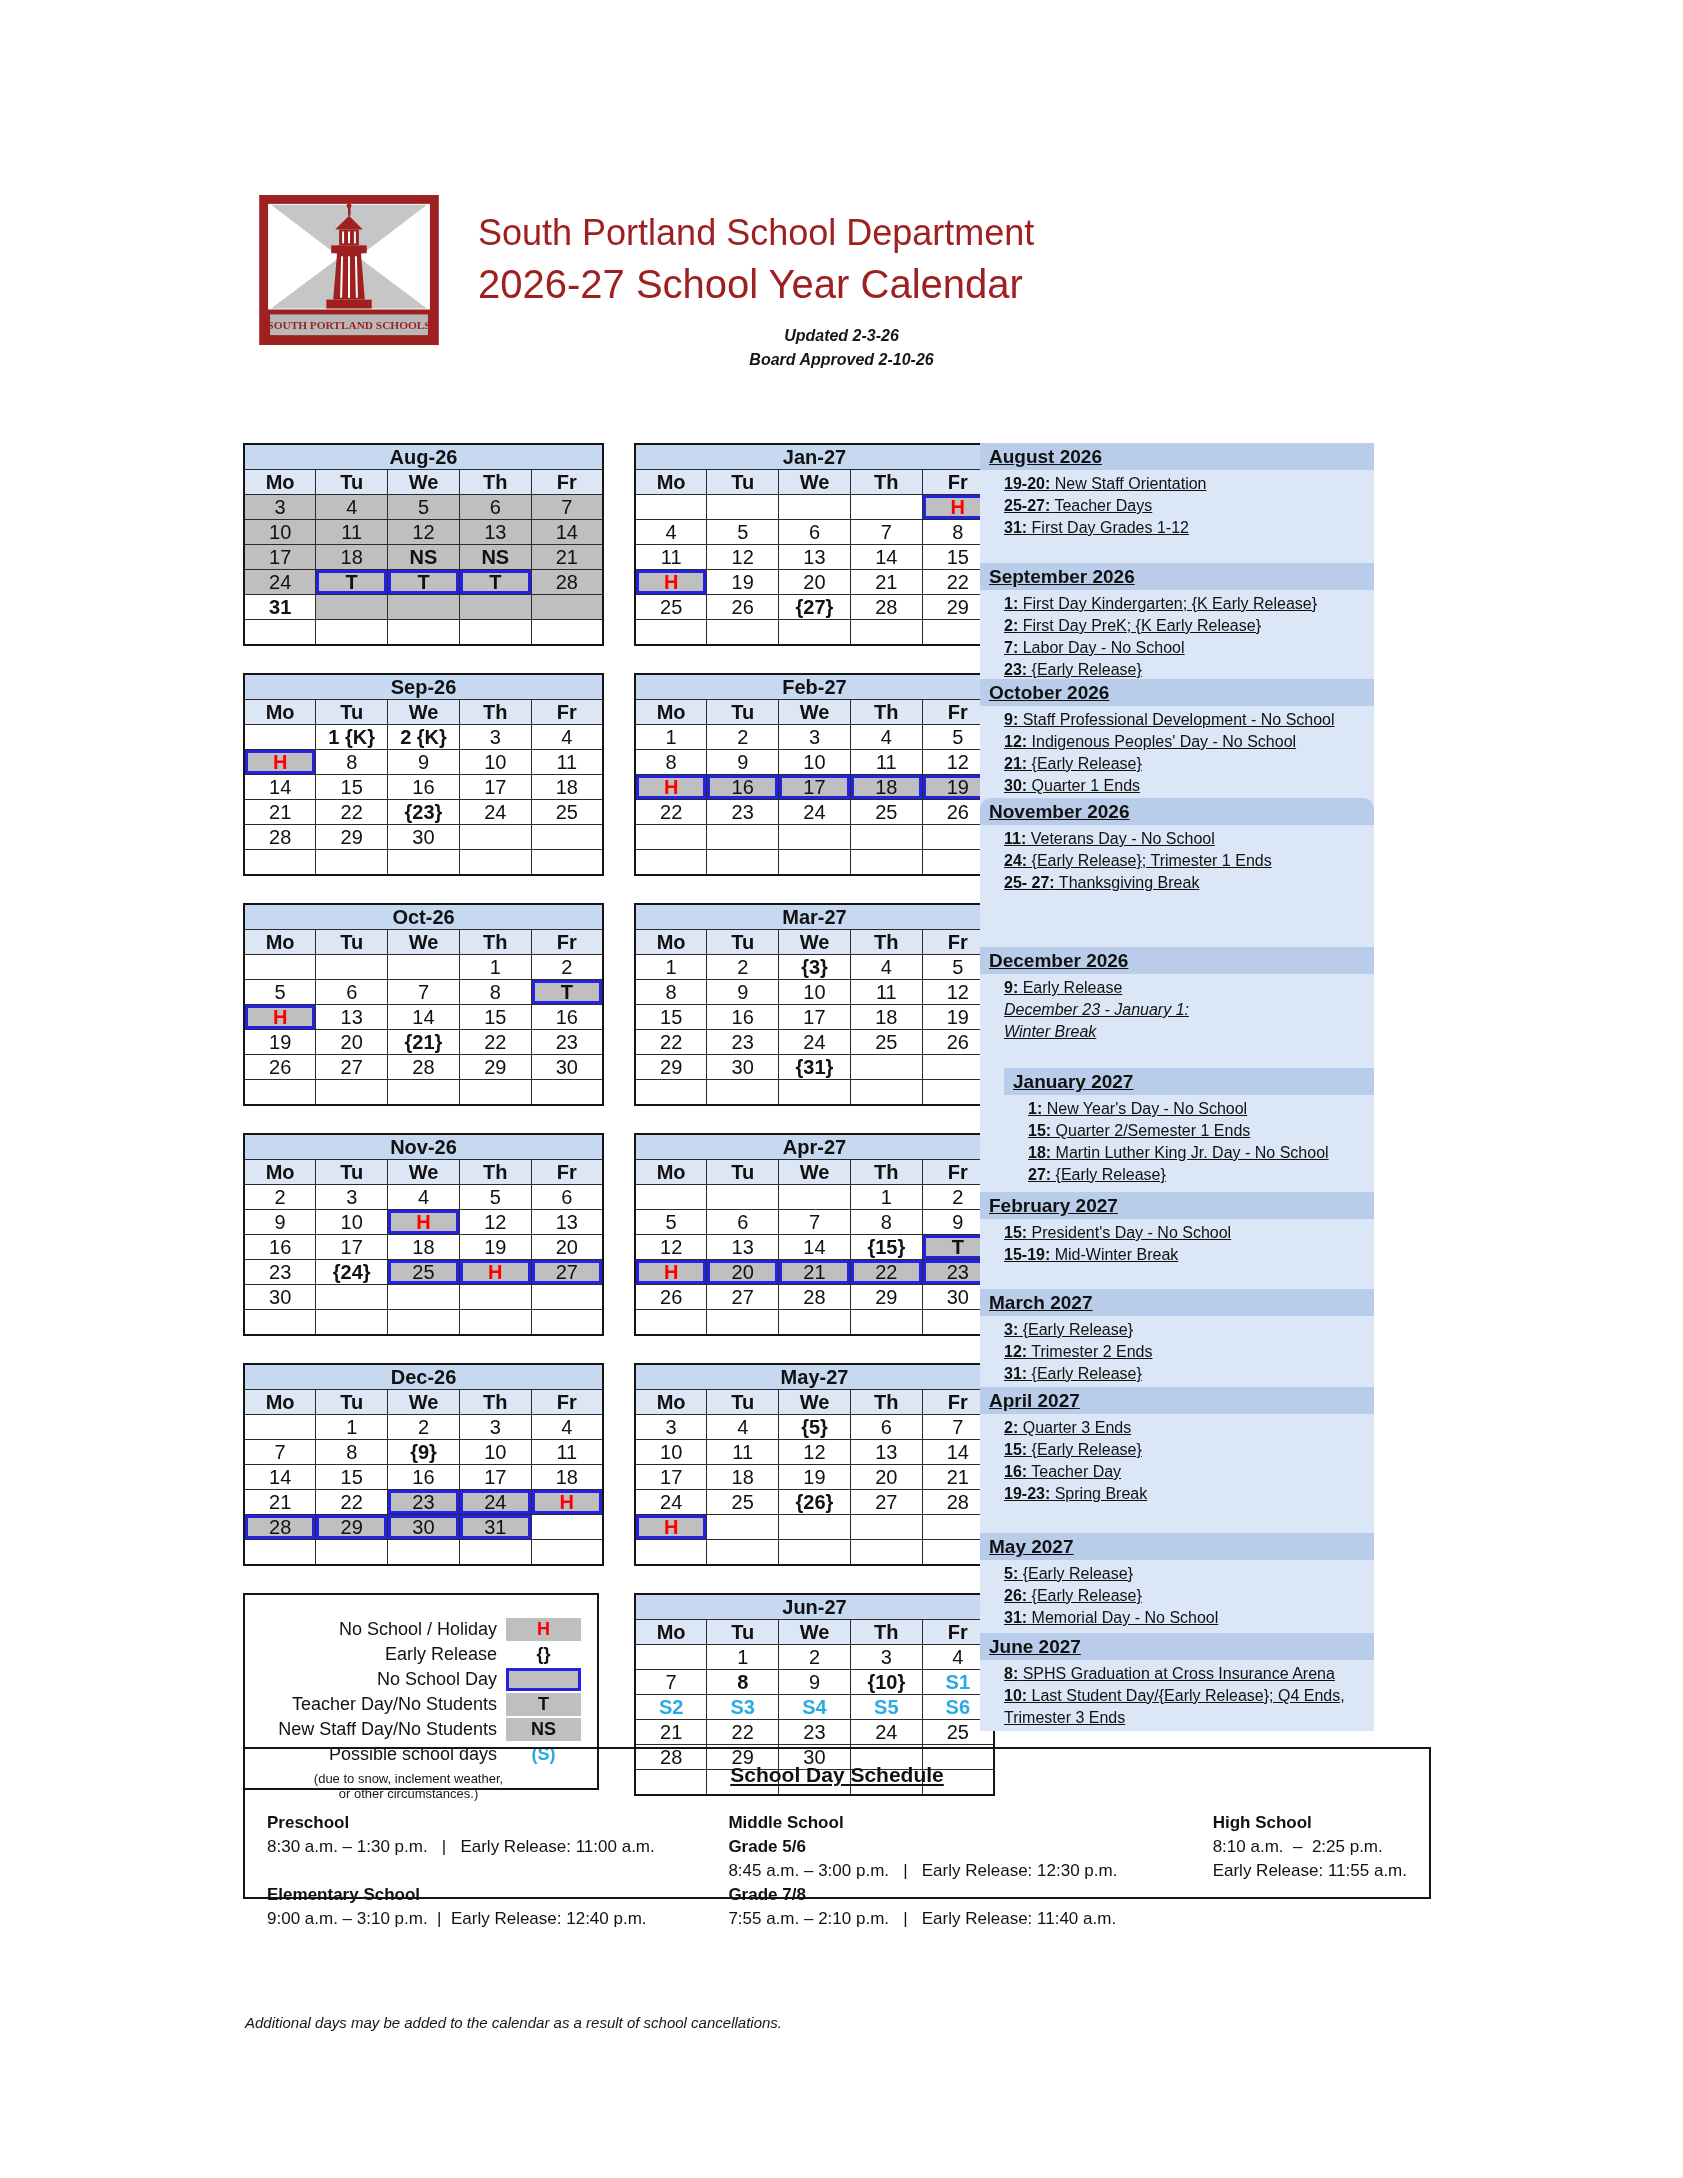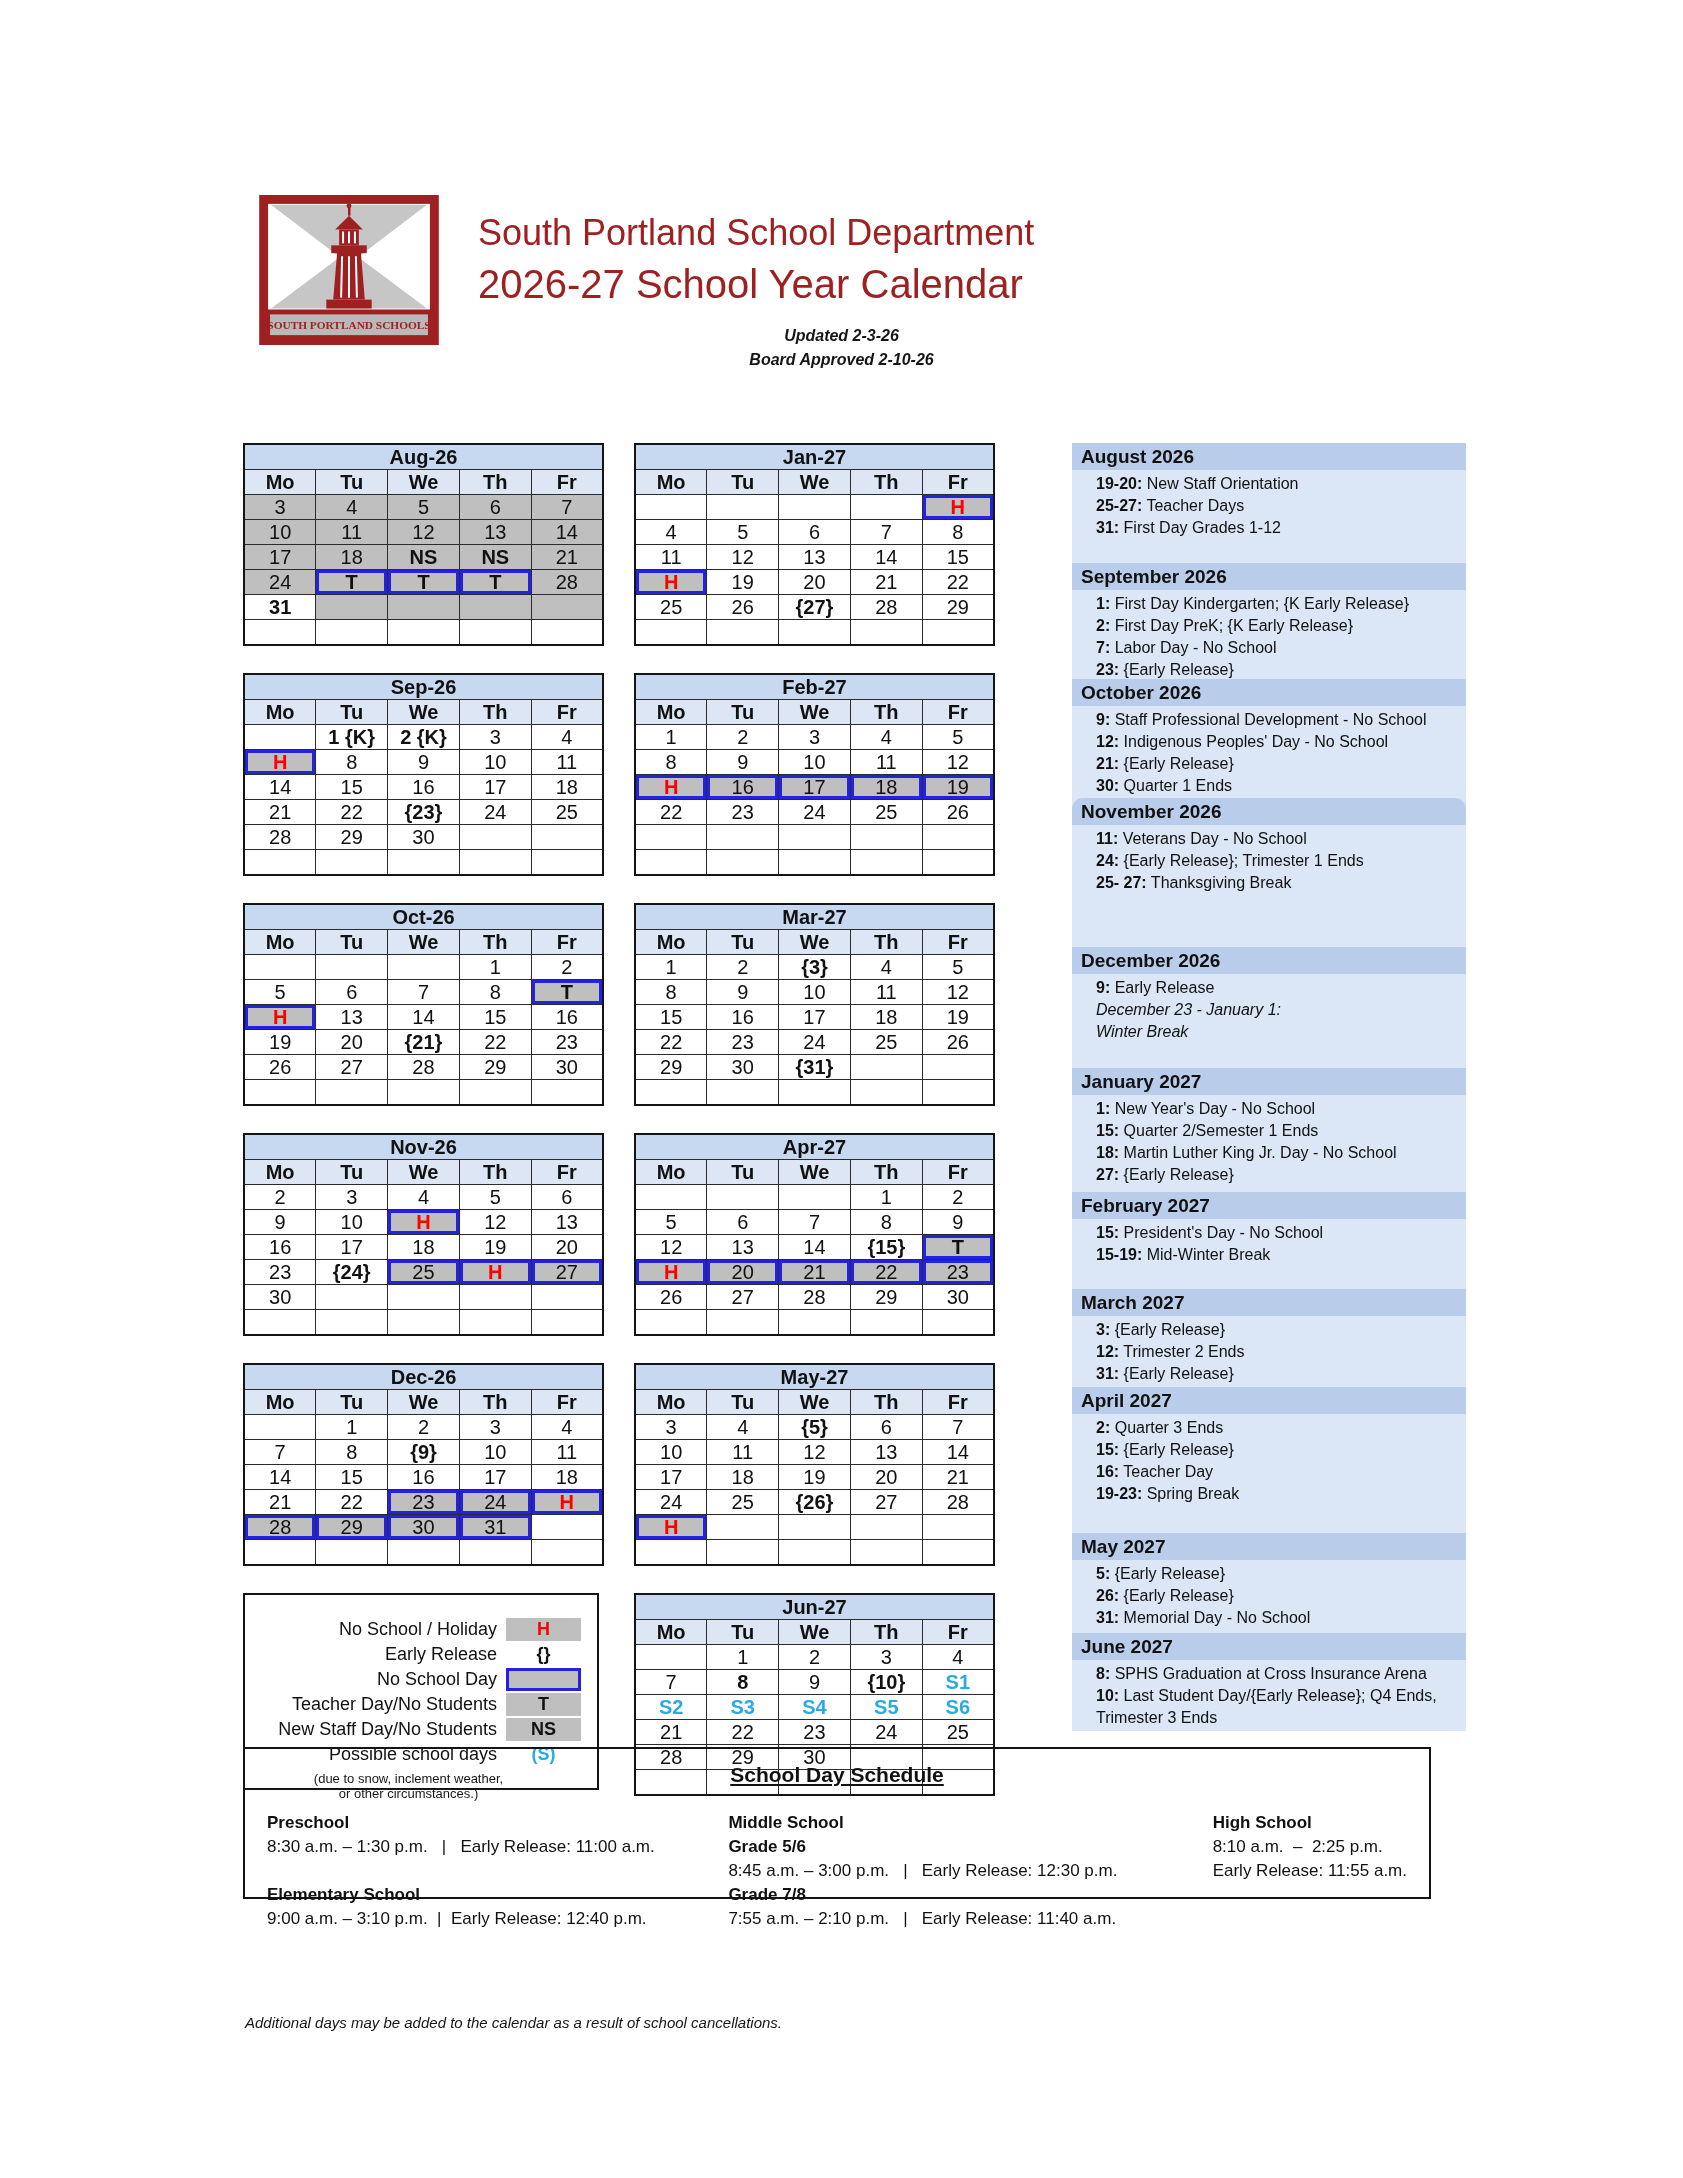--- a/index.html
+++ b/index.html
@@ -39,21 +39,21 @@
   .leg-label{width:238px;text-align:right;font-size:18px;padding-right:9px;white-space:nowrap;}
   .sw{width:75px;height:23px;display:flex;align-items:center;justify-content:center;
       font-weight:700;font-size:18px;}
   .sw.holiday{background:var(--gray);color:var(--red);}
   .sw.noschool{background:var(--gray);box-shadow:inset 0 0 0 3px var(--blue);}
   .sw.teacher,.sw.staff{background:var(--gray);}
   .sw.possible{color:var(--cyan);}
   .leg-note{width:327px;text-align:center;font-size:13px;line-height:15px;margin-top:4px;color:#161616;}
 
   
-  .events{position:absolute;left:1072px;top:443px;width:394px;background:var(--ev_body);}
+  .events{position:absolute;left:980px;top:443px;width:394px;background:var(--ev_body);text-decoration:underline;}
   .ev-block{overflow:hidden;}
   .ev-head{background:var(--ev_head);font-weight:700;font-size:19px;height:27px;
            line-height:27px;padding-left:9px;}
   .ev-body{padding:3px 6px 0 24px;font-size:16px;line-height:22px;}
   .ev-line b{font-weight:700;}
   .ev-line.it{font-style:italic;}
 
   
   .schedule{position:absolute;left:243px;top:1747px;width:1188px;height:152px;
             border:2.5px solid #141414;box-sizing:border-box;padding:14px 22px 0 22px;}
@@ -817,21 +817,21 @@
         </div>
       </div>
       <div class="ev-block" style="height: 121px;">
         <div class="ev-head">December 2026</div>
         <div class="ev-body">
           <div class="ev-line"><b>9:</b> Early Release</div>
           <div class="ev-line it">December 23 - January 1:</div>
           <div class="ev-line it">Winter Break</div>
         </div>
       </div>
-      <div class="ev-block" style="height: 124px;">
+      <div class="ev-block" style="height: 124px; padding-left: 24px;">
         <div class="ev-head">January 2027</div>
         <div class="ev-body">
           <div class="ev-line"><b>1:</b> New Year's Day - No School</div>
           <div class="ev-line"><b>15:</b> Quarter 2/Semester 1 Ends</div>
           <div class="ev-line"><b>18:</b> Martin Luther King Jr. Day - No School</div>
           <div class="ev-line"><b>27:</b> {Early Release}</div>
         </div>
       </div>
       <div class="ev-block" style="height: 97px;">
         <div class="ev-head">February 2027</div>

